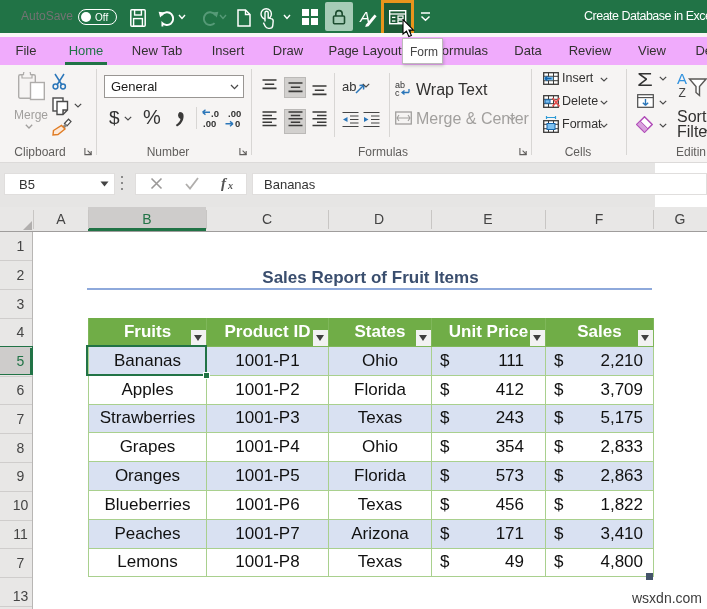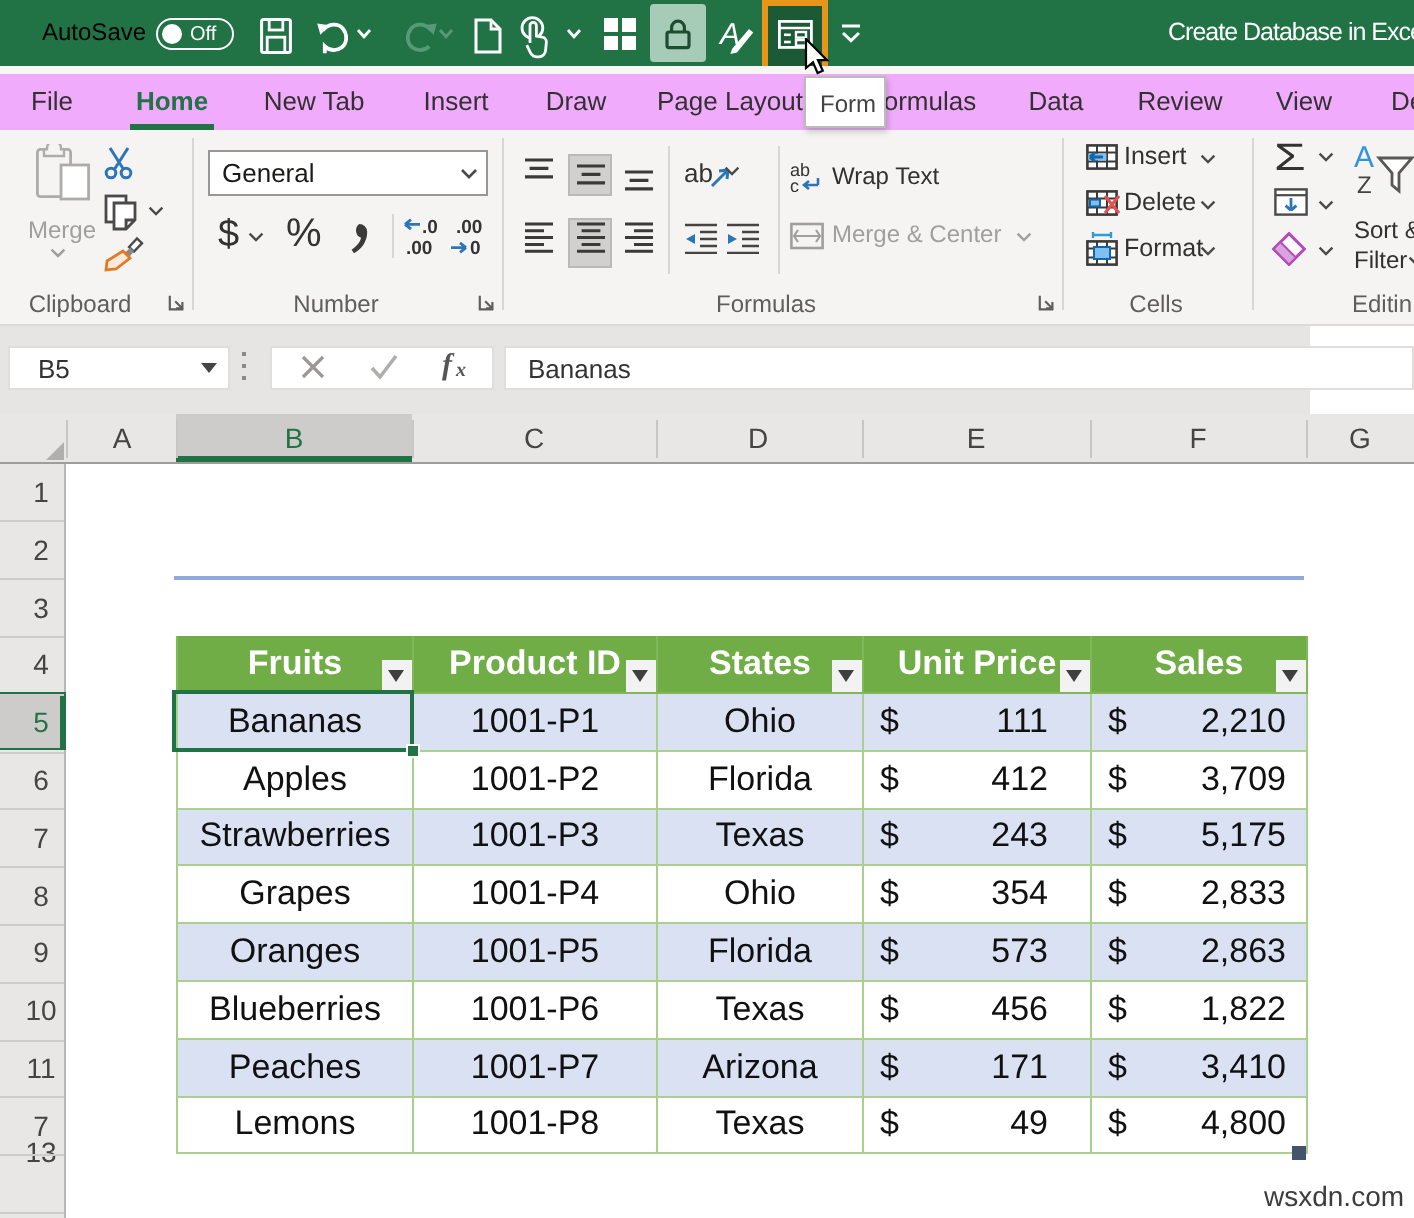--- a/index.html
+++ b/index.html
@@ -3,45 +3,45 @@
 <meta charset="utf-8">
 <style>
 * { margin:0; padding:0; box-sizing:border-box; }
 html,body { width:707px; height:609px; overflow:hidden; background:#fff;
   font-family:"Liberation Sans", sans-serif; }
 #stage { position:relative; width:707px; height:609px; }
 .abs { position:absolute; }
 
 
 #titlebar { left:0; top:0; width:707px; height:33px; background:#217346; }
-#autosave { left:21px; top:9px; font-size:12px; color:#000000; }
+#autosave { left:21px; top:9px; font-size:12px; color:#737373; }
 #toggle { left:78px; top:9px; width:39px; height:16px; border:1px solid #fff;
   border-radius:8px; }
 #toggle .knob { position:absolute; left:2px; top:2px; width:10px; height:10px;
   border-radius:50%; background:#fff; }
 #toggle .off { position:absolute; left:16px; top:2px; font-size:10px; color:#fff; }
 #orangebox { left:381px; top:0px; width:33px; height:37px; background:#1c5a36;
   border:3px solid #e8951c; }
 #titletext { left:584px; top:9px; font-size:12.5px; letter-spacing:-0.5px; color:#fff; white-space:nowrap; }
 
 
 #strip1 { left:0; top:33px; width:707px; height:4px; background:#f9f7f6; }
 #tabrow { left:0; top:37px; width:707px; height:28px; background:#f0abfc; }
 .tab { position:absolute; top:6px; font-size:13px; color:#323130; transform:translateX(-50%); white-space:nowrap; }
-#hometab { color:#217346; font-weight:bold; }
+#hometab { color:#217346; font-weight:normal; }
 #homeline { left:65px; top:25px; width:42px; height:3px; background:#217346; }
 
 
 #ribbon { left:0; top:65px; width:707px; height:98px; background:#f6f4f3;
   border-bottom:1px solid #dcdad9; }
 .vsep { position:absolute; top:4px; width:1px; height:86px; background:#d8d6d4; }
 .glabel { position:absolute; top:80px; font-size:12px; color:#605e5c; transform:translateX(-50%); white-space:nowrap; }
 .launch { position:absolute; top:82px; width:9px; height:9px; }
 .dis { color:#a19f9d; }
-.btnlbl { font-size:12px; color:#323130; white-space:nowrap; }
+.btnlbl { font-size:16px; color:#323130; white-space:nowrap; }
 
 
 
 #fbar { left:0; top:163px; width:655px; height:44px; background:#e6e5e4; }
 .wbox { position:absolute; top:10px; height:22px; background:#fff; border:1px solid #e0dedd; }
 #namebox { left:4px; width:111px; }
 #fxbox { left:135px; width:112px; }
 #formulabox { left:252px; width:455px; }
 
 
@@ -422,38 +422,39 @@
     <span class="rn" style="top:63.6px">3</span>
     <span class="rn" style="top:92.4px">4</span>
     <span class="rn n" style="top:121.2px;color:#217346">5</span>
     <span class="rn" style="top:150px">6</span>
     <span class="rn" style="top:178.8px">7</span>
     <span class="rn" style="top:207.6px">8</span>
     <span class="rn" style="top:236.4px">9</span>
     <span class="rn" style="top:265.2px">10</span>
     <span class="rn" style="top:294px">11</span>
     <span class="rn" style="top:322.8px">7</span>
-    <span class="rn" style="top:336px">13</span>
+    <span class="rn" style="top:356px">13</span>
     <div class="rnsep" style="top:28.3px"></div>
     <div class="rnsep" style="top:57.1px"></div>
     <div class="rnsep" style="top:85.9px"></div>
     <div class="rnsep" style="top:114.7px"></div>
     <div class="rnsep" style="top:143.5px"></div>
     <div class="rnsep" style="top:172.3px"></div>
     <div class="rnsep" style="top:201.1px"></div>
     <div class="rnsep" style="top:229.9px"></div>
     <div class="rnsep" style="top:258.7px"></div>
     <div class="rnsep" style="top:287.5px"></div>
     <div class="rnsep" style="top:316.3px"></div>
     <div class="rnsep" style="top:345.1px"></div>
     <div class="rnsep" style="top:373.9px"></div>
   </div>
 
   <div class="abs" id="grid"></div>
 
+  <div class="abs" id="sheettitle">Sales Report of Fruit Items</div>
   <div class="abs" id="titleline"></div>
 
   <table class="abs" id="xltable">
     <colgroup>
         <col style="width:118px">
         <col style="width:122px">
         <col style="width:103px">
         <col style="width:114px">
         <col style="width:108px">
       </colgroup>

